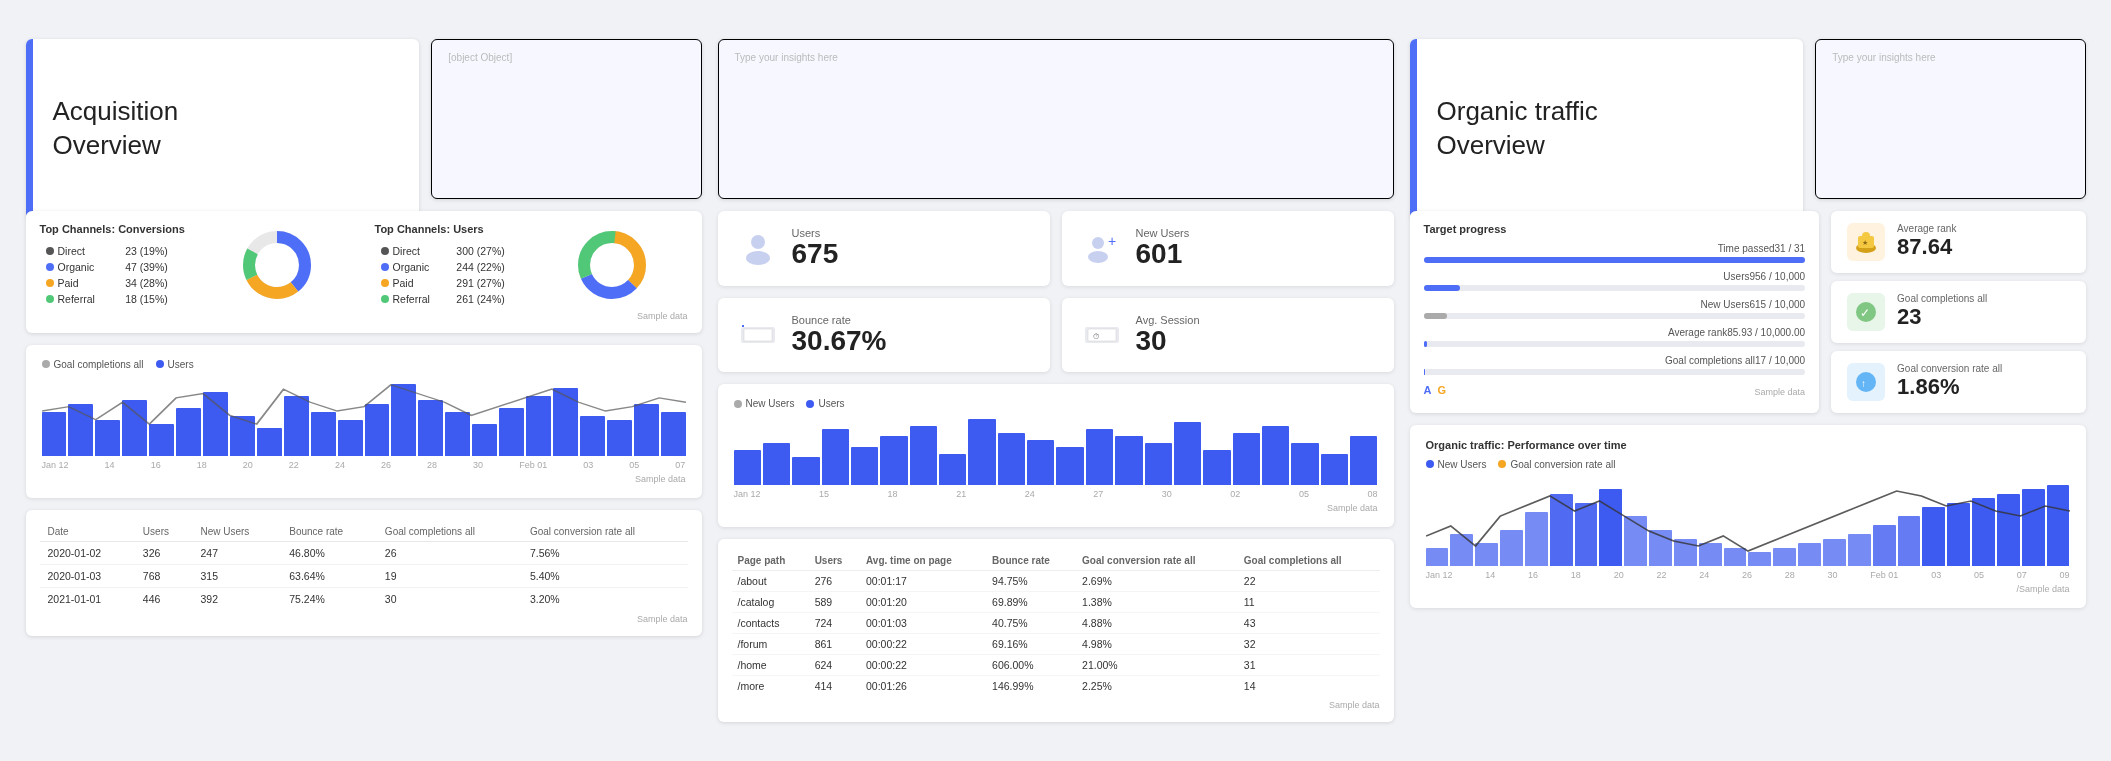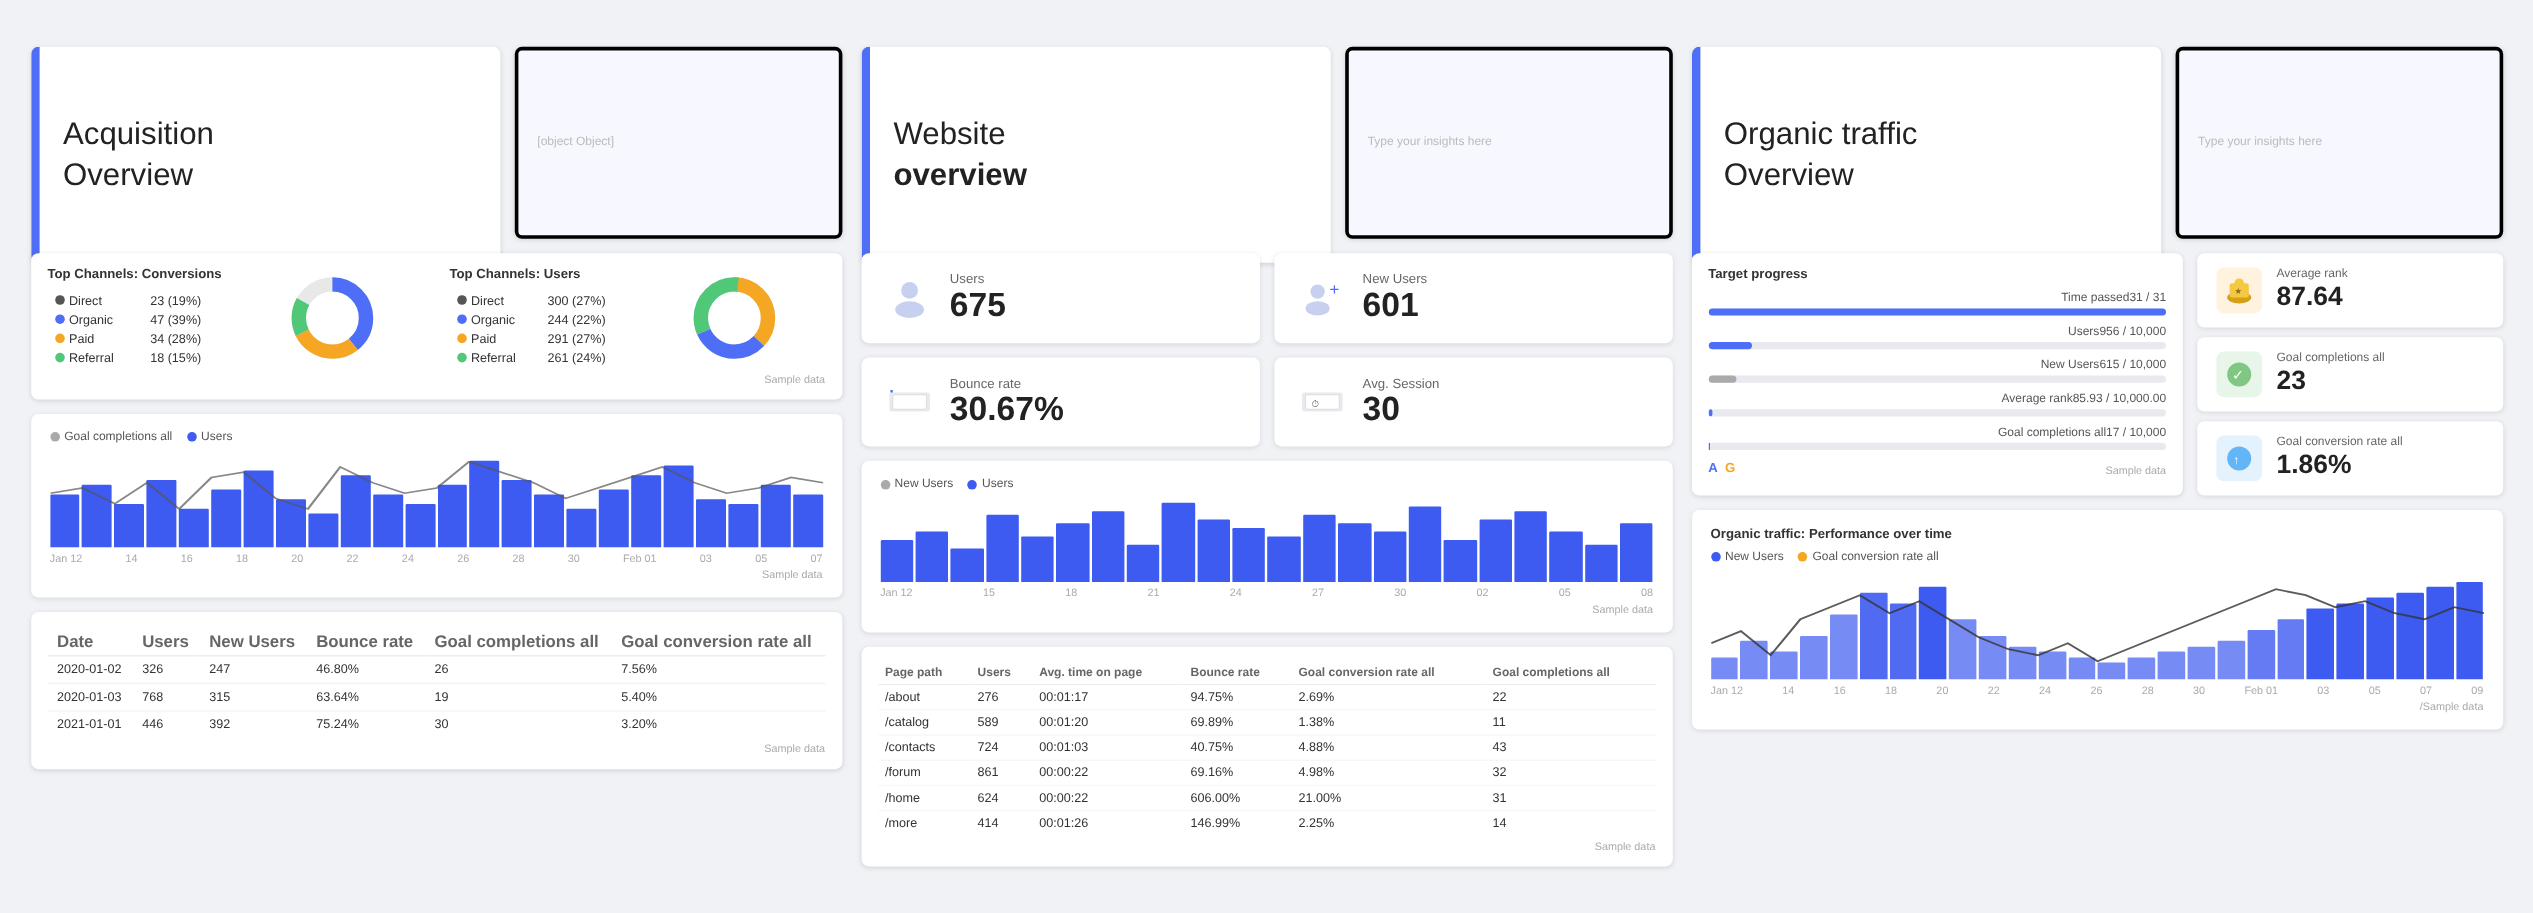--- a/index.html
+++ b/index.html
@@ -53,27 +53,27 @@
       font-size: 26px;
       font-weight: 300;
       color: #222;
       line-height: 1.3;
     }
     .header-title strong {
       font-weight: 700;
     }
     .insights-panel {
       background: #f7f8ff;
-      border: 3px solid #000000;
+      border: 1px solid #000000;
       border-radius: 6px;
       padding: 12px 16px;
       color: #aaa;
       font-size: 11px;
       display: flex;
-      align-items: center;
+      align-items: flex-start;
     }
     .insights-panel span { color: #bbb; }
 
     
     .stat-card {
       background: #fff;
       border-radius: 6px;
       box-shadow: 0 1px 4px rgba(0,0,0,0.1);
       padding: 16px 20px;
       display: flex;
@@ -178,22 +178,22 @@
       justify-content: center;
     }
 
     
     .data-table {
       width: 100%;
       border-collapse: collapse;
     }
     .data-table th {
       text-align: left;
-      font-size: 14px;
-      font-weight: 700;
+      font-size: 10px;
+      font-weight: 400;
       color: #666;
       padding: 4px 8px;
       border-bottom: 1px solid #e8e8e8;
     }
     .data-table td {
       padding: 5px 8px;
       font-size: 10.5px;
       border-bottom: 1px solid #f2f2f2;
     }
     .data-table tr:last-child td { border-bottom: none; }
@@ -477,29 +477,20 @@
         </tbody>
       </table>
       <div class="sample-data">Sample data</div>
     </div>
 
   </div>
 
   <div class="column">
 
     <div class="flex-row" style="height:160px; gap:12px;">
-      <div class="panel header-panel" style="flex:2;">
-        <div class="accent-bar"></div>
-        <div class="header-content">
-          <div class="header-title">
-            <span>Website</span><br>
-            <strong>overview</strong>
-          </div>
-        </div>
-      </div>
       <div class="panel insights-panel" style="flex:1.2; font-size:10px; color:#bbb;">
         <span>Type your insights here</span>
       </div>
     </div>
 
     <div class="flex-row">
       <div class="stat-card panel">
         <div class="stat-icon">
           <svg width="36" height="36" viewBox="0 0 36 36">
             <circle cx="18" cy="12" r="7" fill="#c8d0f0"></circle>

